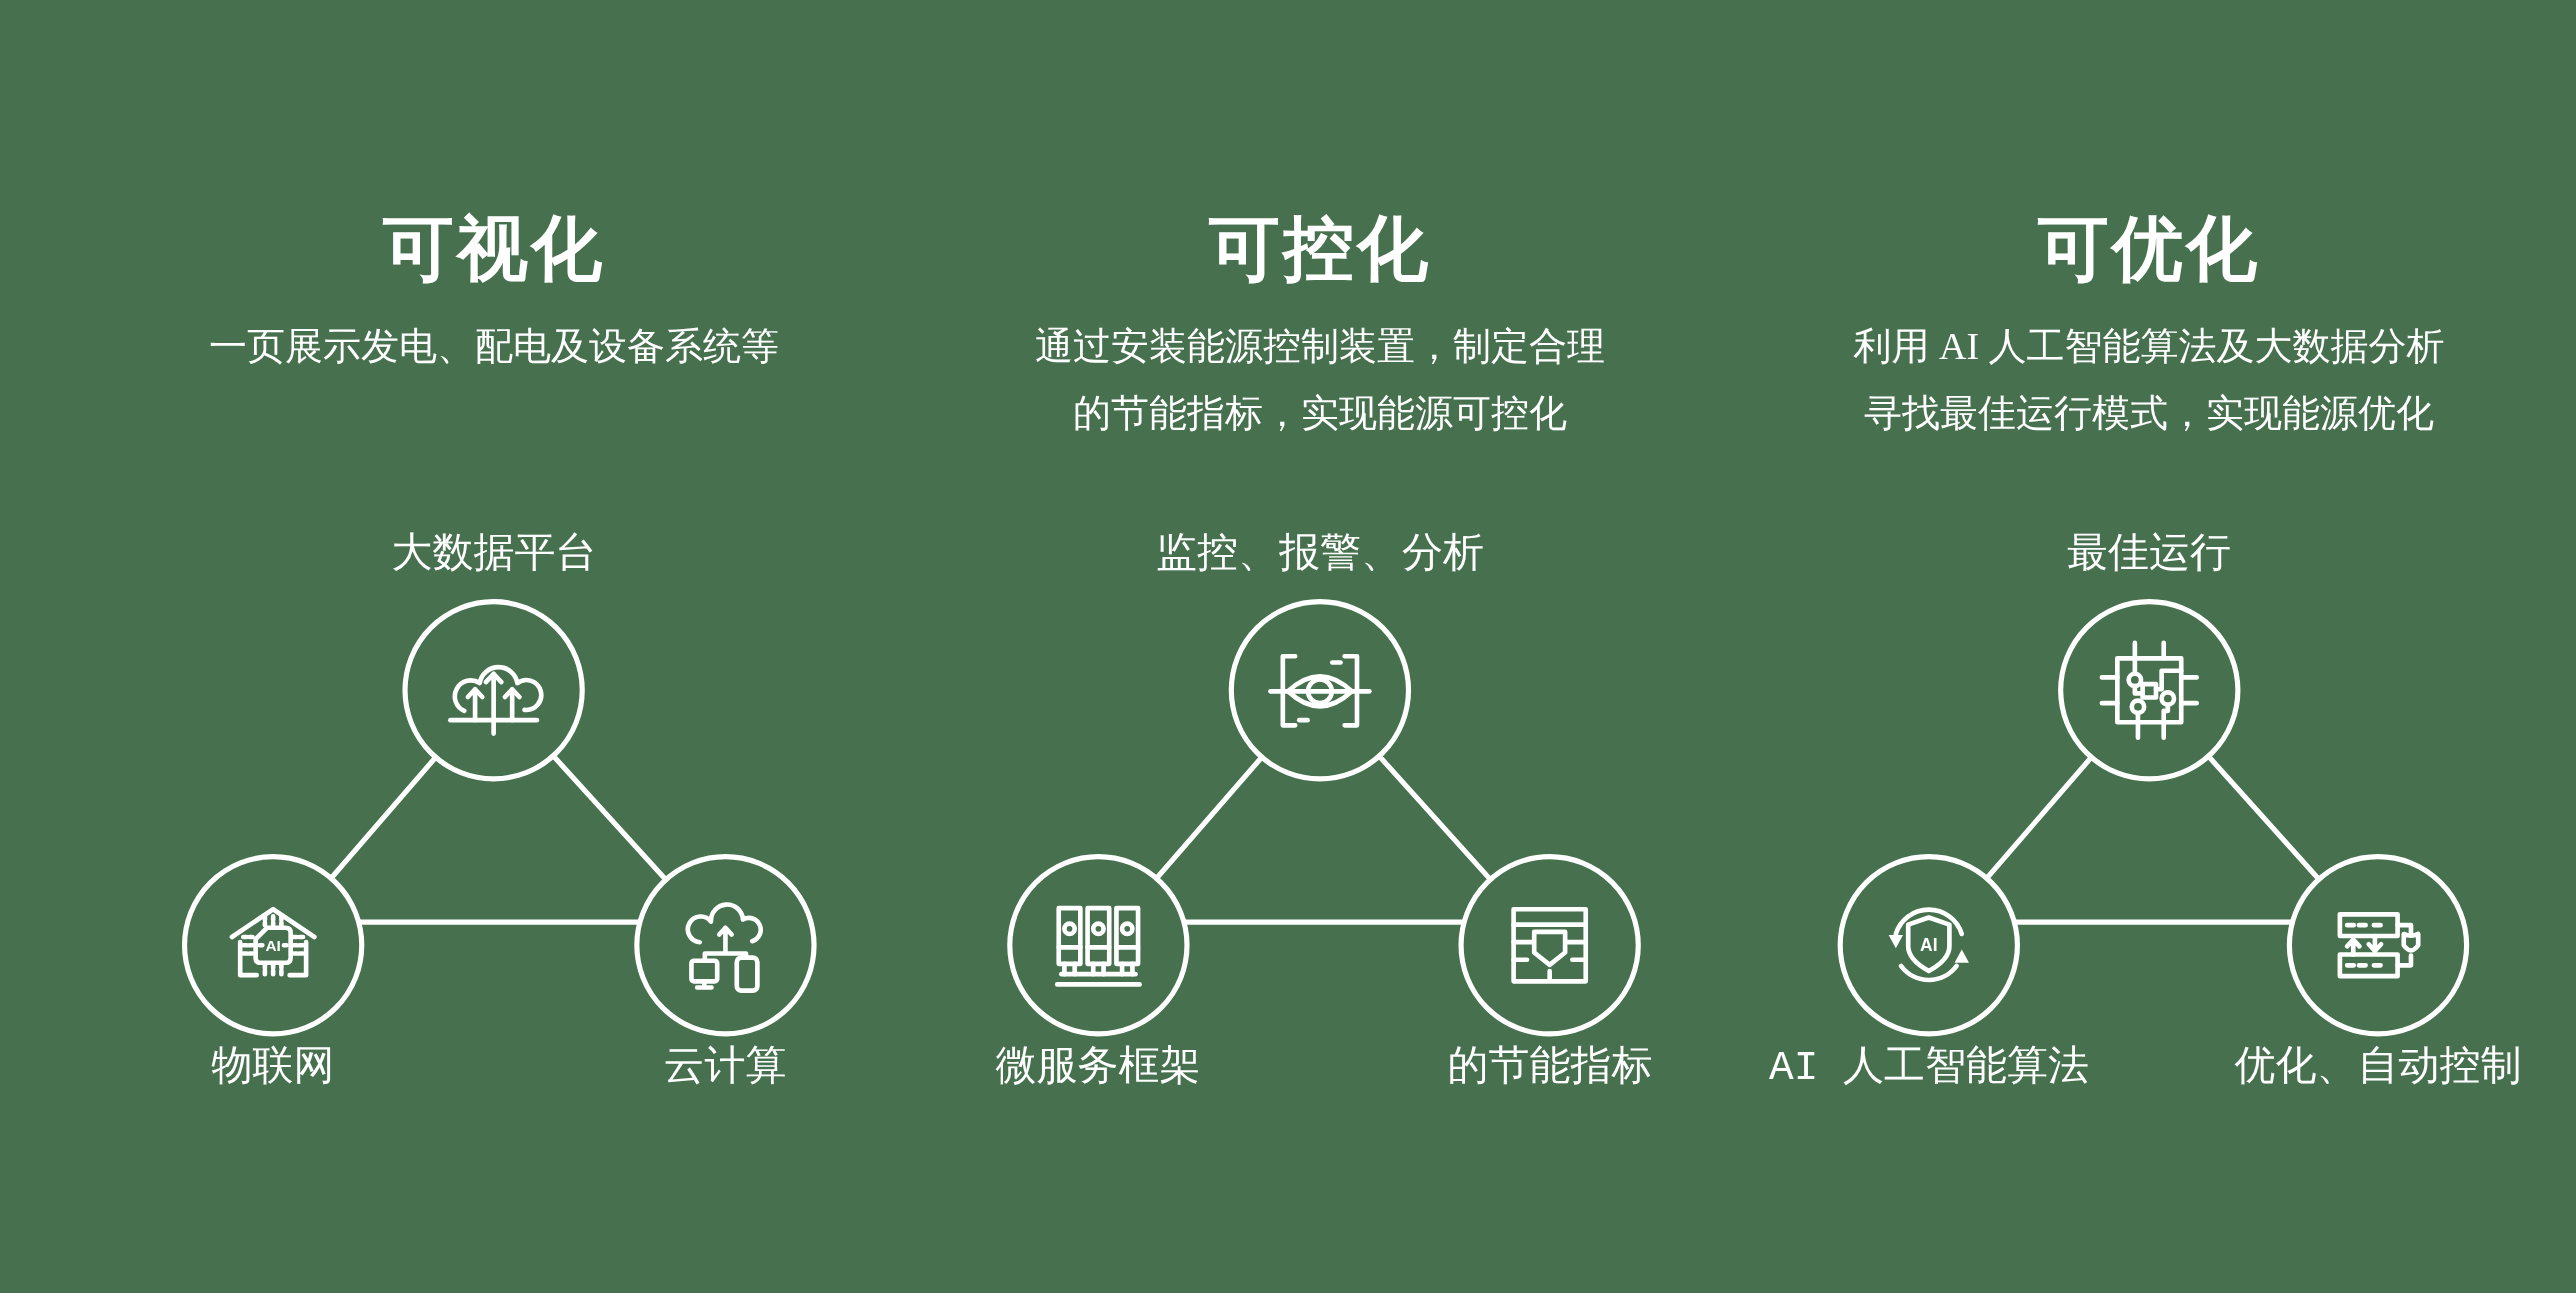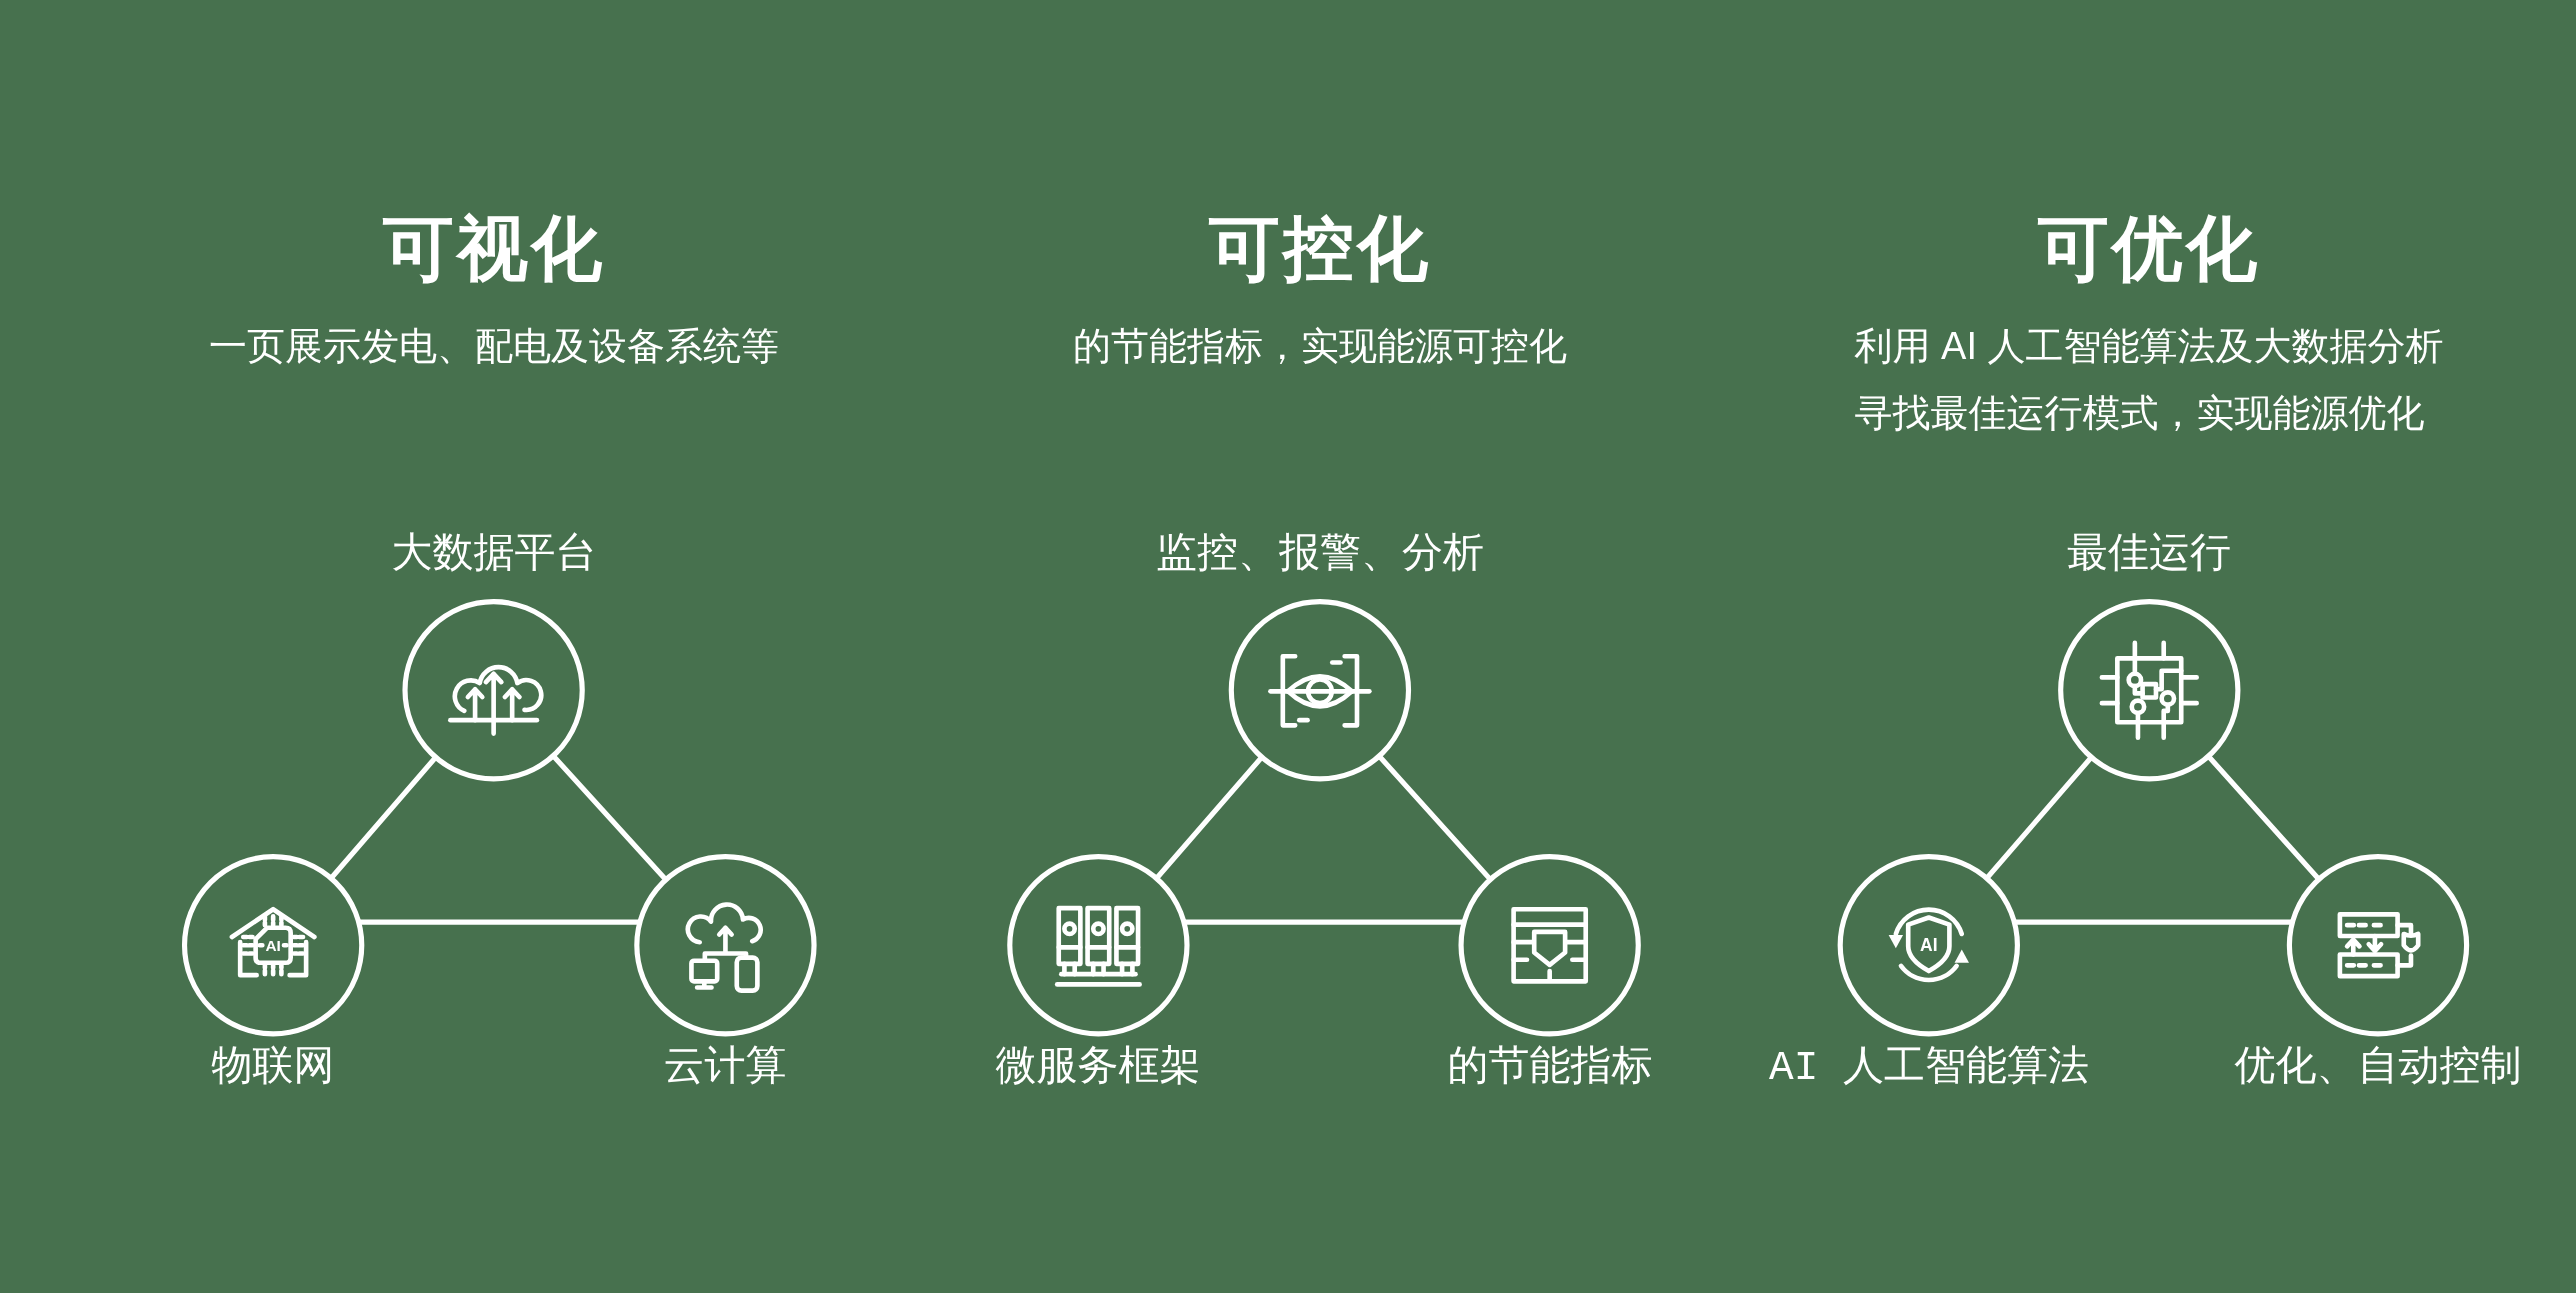--- a/index.html
+++ b/index.html
@@ -15,22 +15,22 @@
   .stage { position: absolute; inset: 0; width: 2576px; height: 1113px; margin-left: 35px; }
   svg.diagram { position: absolute; left: 0; top: 0; width: 2576px; height: 1293px; color: var(--fg); }
 
   .col-title {
     position: absolute; top: 202px; transform: translateX(-50%);
     font-size: 71px; font-weight: 700; letter-spacing: 3.1px;
     white-space: nowrap; color: var(--fg);
   }
   .col-desc {
     position: absolute; top: 313px; transform: translateX(-50%);
-    font-size: 38px; line-height: 67px; text-align: left;
-    white-space: nowrap; color: var(--fg); font-weight: 400;
+    font-size: 38px; line-height: 67px; text-align: center;
+    white-space: nowrap; color: var(--fg); font-weight: 400; font-family: Liberation Serif, serif;
   }
   .node-label {
     position: absolute; transform: translateX(-50%);
     font-size: 41px; line-height: 43px; white-space: nowrap; color: var(--fg);
   }
   .top-label { top: 534px; font-family: Liberation Mono, monospace; }
   .bottom-label { top: 1047px; font-family: Liberation Mono, monospace; }
 
   .tri-line { stroke: currentColor; stroke-width: 10; fill: none; }
   .node-circle { fill: var(--bg); stroke: currentColor; stroke-width: 10; }
@@ -177,20 +177,21 @@
   <div class="col-title" style="left:459px">可视化</div>
   <div class="col-desc" style="left:459px">
     <div>一页展示发电、配电及设备系统等</div>
   </div>
   <div class="node-label top-label" style="left:459px">大数据平台</div>
   <div class="node-label bottom-label" style="left:238px">物联网</div>
   <div class="node-label bottom-label" style="left:690px">云计算</div>
 
   <div class="col-title" style="left:1285px">可控化</div>
   <div class="col-desc" style="left:1285px">
+    <div>通过安装能源控制装置，制定合理</div>
     <div>的节能指标，实现能源可控化</div>
   </div>
   <div class="node-label top-label" style="left:1285px">监控、报警、分析</div>
   <div class="node-label bottom-label" style="left:1063px">微服务框架</div>
   <div class="node-label bottom-label" style="left:1515px">的节能指标</div>
 
   <div class="col-title" style="left:2114px">可优化</div>
   <div class="col-desc" style="left:2114px">
     <div>利用 AI 人工智能算法及大数据分析</div>
     <div>寻找最佳运行模式，实现能源优化</div>

